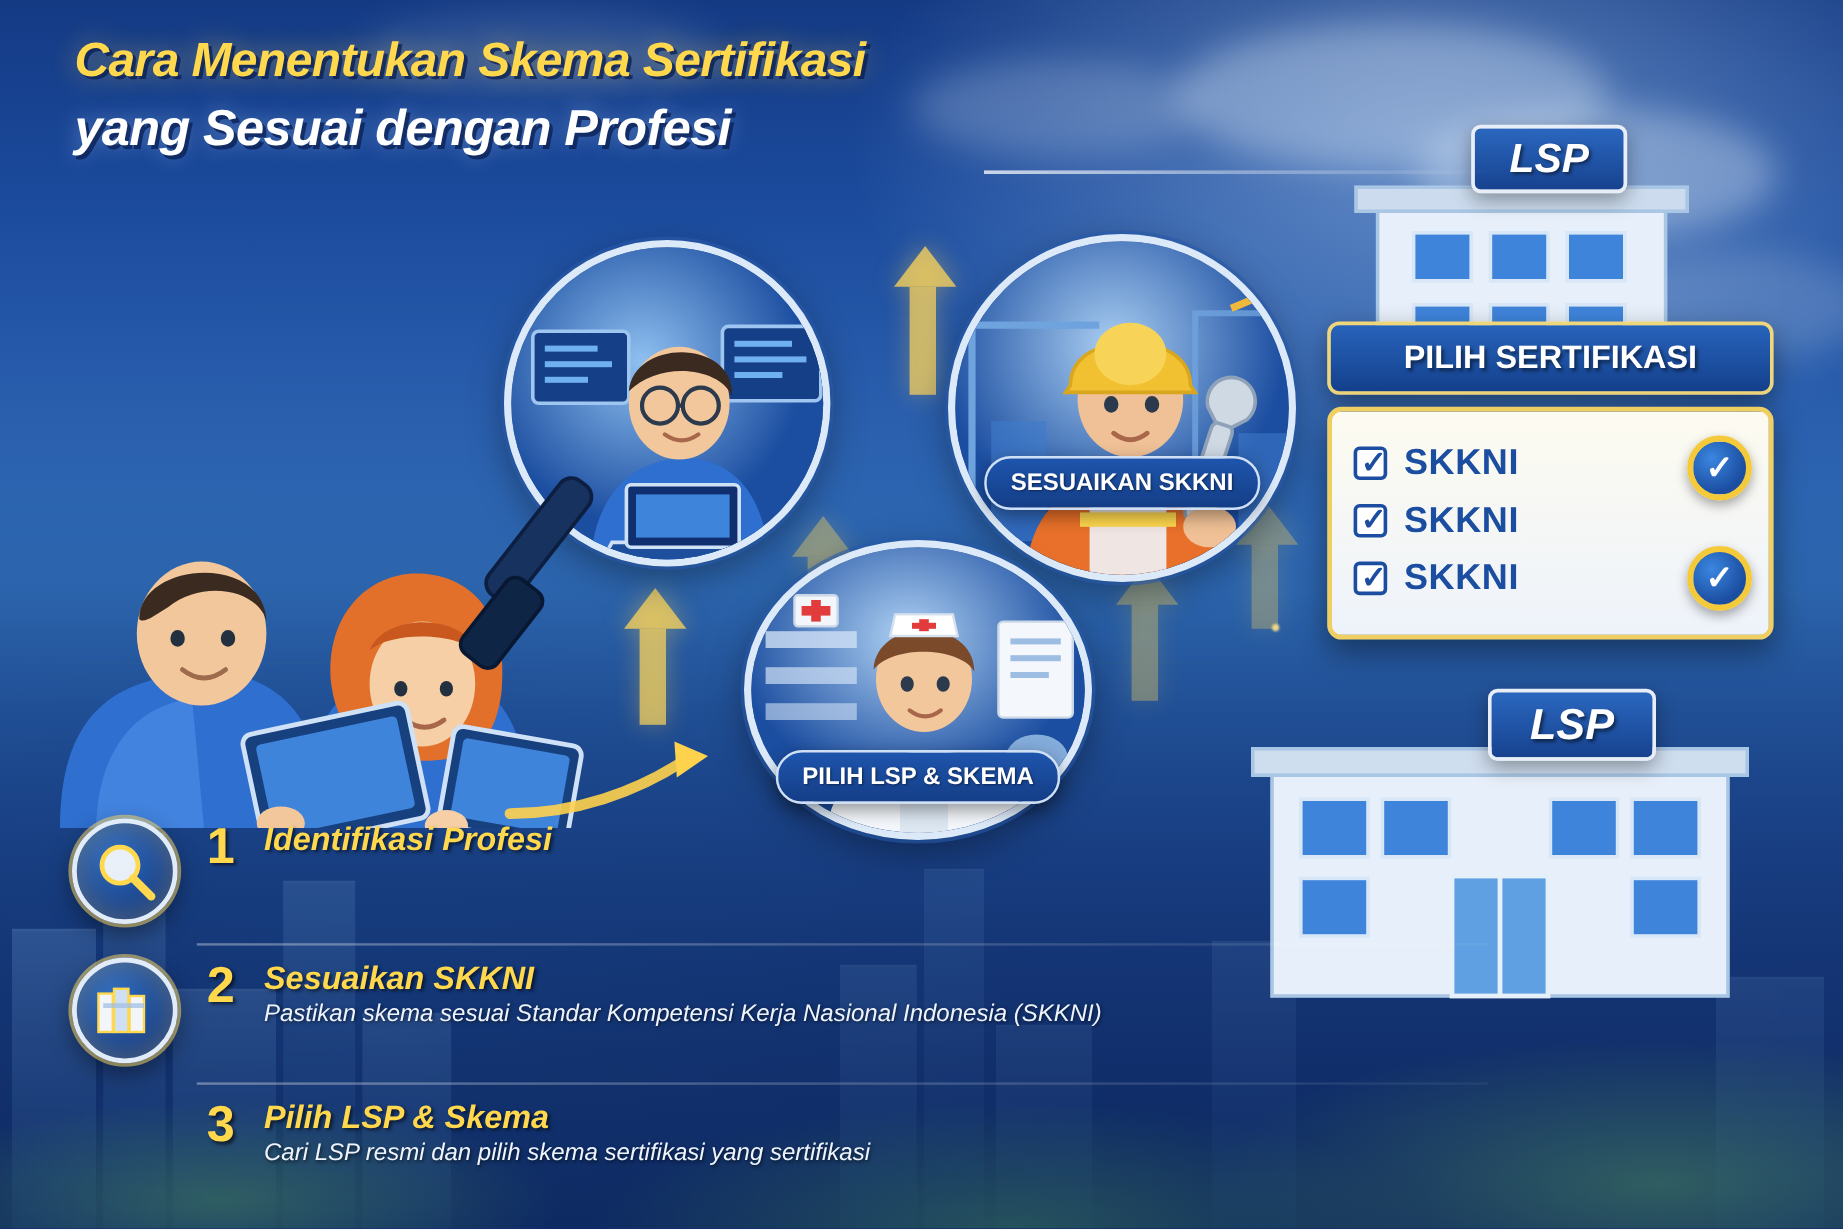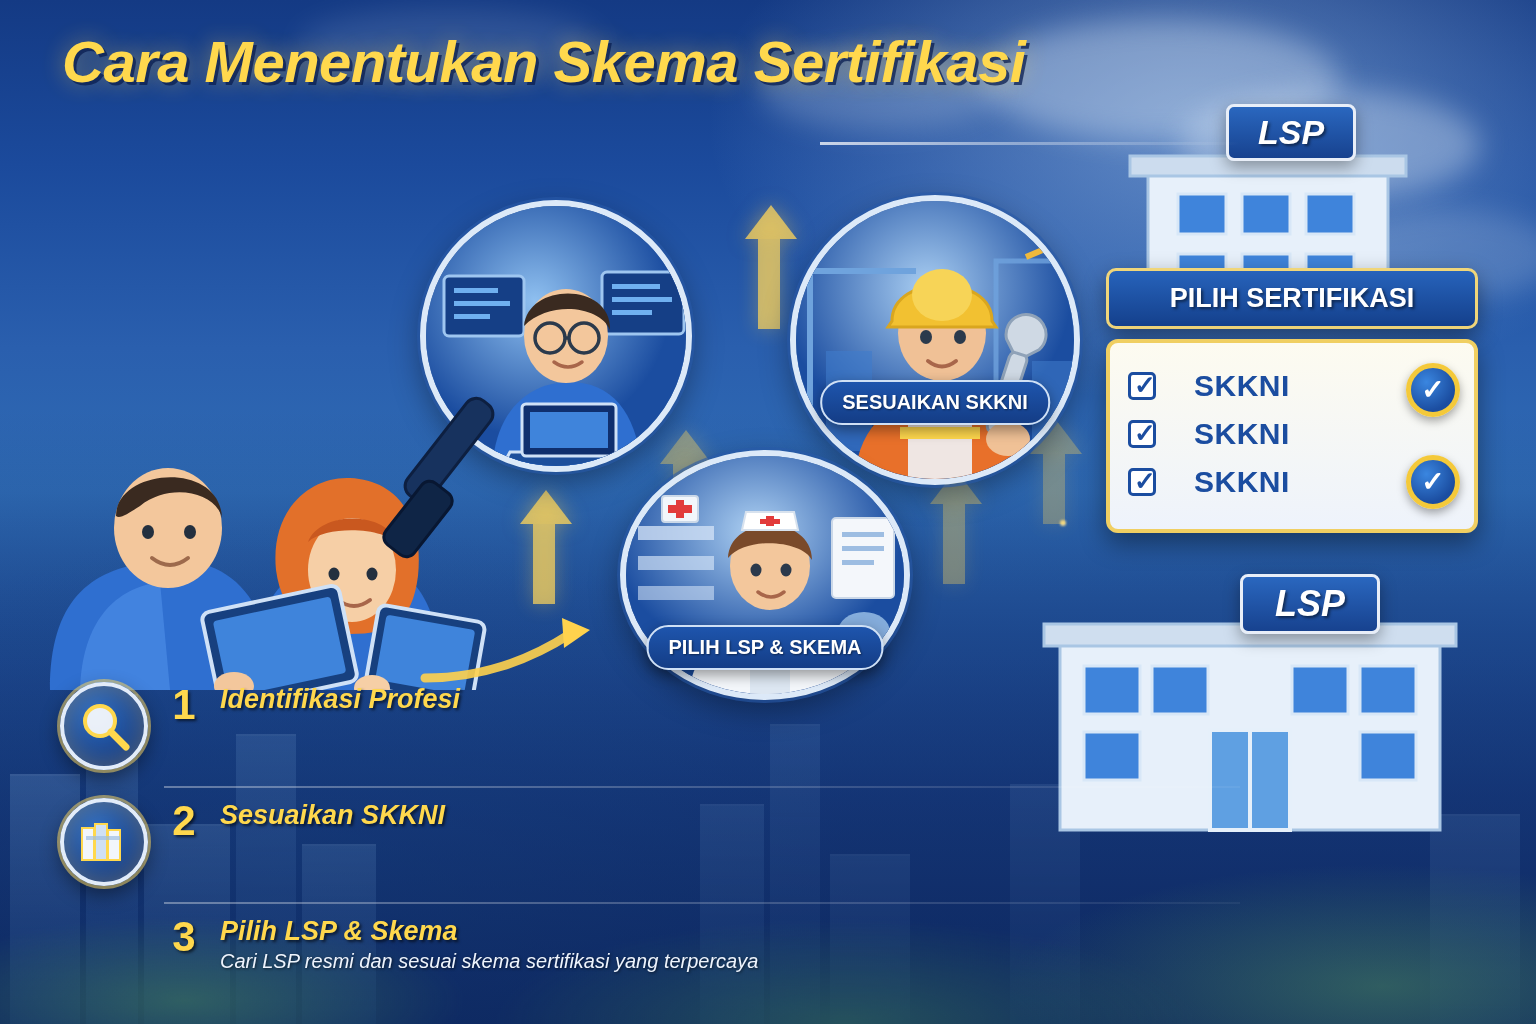--- a/index.html
+++ b/index.html
@@ -41,21 +41,21 @@
       radial-gradient(ellipse 400px 120px at 12% 95%, rgba(70,130,90,0.55), rgba(70,130,90,0) 70%),
       radial-gradient(ellipse 500px 150px at 55% 100%, rgba(60,120,85,0.5), rgba(60,120,85,0) 70%),
       radial-gradient(ellipse 520px 170px at 90% 92%, rgba(75,135,95,0.55), rgba(75,135,95,0) 72%);
   }
   
   .spark { position: absolute; background: rgba(255,230,150,0.9); border-radius: 50%; filter: blur(1px); }
 
   
   .title-wrap { position: absolute; left: 62px; top: 28px; z-index: 30; }
   .title-1 {
-    font-size: 58px; font-weight: bold; font-style: italic;
+    font-size: 40px; font-weight: bold; font-style: italic;
     color: #ffd84d; letter-spacing: -0.5px;
     text-shadow: 3px 3px 0 rgba(10,30,80,0.75), 0 0 22px rgba(255,210,80,0.45);
     white-space: nowrap;
   }
   .title-2 {
     margin-top: 10px;
     font-size: 42px; font-weight: bold; font-style: italic;
     color: #ffffff; letter-spacing: -0.5px;
     text-shadow: 3px 3px 0 rgba(10,30,80,0.75), 0 0 18px rgba(180,210,255,0.45);
     white-space: nowrap;
@@ -112,21 +112,21 @@
   }
   .ck-row { display: flex; align-items: center; gap: 14px; margin: 10px 0 14px 0; position: relative; }
   .ck-box {
     width: 28px; height: 28px; border: 3px solid #1b4da0; border-radius: 5px;
     background: #fff; position: relative; flex: none;
   }
   .ck-box::after {
     content: "✓"; position: absolute; left: 3px; top: -5px;
     font-size: 26px; font-weight: bold; color: #1b4da0;
   }
-  .ck-text { color: #1b4da0; font-weight: bold; font-size: 30px; letter-spacing: 0.5px; margin-left: 24px; }
+  .ck-text { color: #1b4da0; font-weight: bold; font-size: 30px; letter-spacing: 0.5px; }
   .medal {
     position: absolute; right: -4px; width: 54px; height: 54px; border-radius: 50%;
     background: radial-gradient(circle at 35% 32%, #3a86e0, #1b4da0 70%);
     border: 5px solid #f4c93a;
     box-shadow: 0 4px 10px rgba(0,0,0,0.35);
     display: flex; align-items: center; justify-content: center;
     color: #fff; font-size: 28px; font-weight: bold;
   }
   .medal span { line-height: 1; }
 
@@ -213,20 +213,21 @@
   <div class="spark" style="left:520px; top:300px; width:6px; height:6px;"></div>
   <div class="spark" style="left:640px; top:420px; width:5px; height:5px;"></div>
   <div class="spark" style="left:700px; top:560px; width:7px; height:7px;"></div>
   <div class="spark" style="left:880px; top:250px; width:5px; height:5px;"></div>
   <div class="spark" style="left:1060px; top:520px; width:6px; height:6px;"></div>
   <div class="spark" style="left:380px; top:640px; width:5px; height:5px;"></div>
   <div class="spark" style="left:1150px; top:320px; width:5px; height:5px;"></div>
 
   <div class="title-wrap">
     <div class="title-1">Cara Menentukan Skema Sertifikasi</div>
+    <div class="title-2">yang Sesuai dengan Profesi</div>
   </div>
   <div class="title-rule"></div>
 
   <div class="arrow-up" style="left:745px; top:205px;"></div>
   <div class="arrow-stem" style="left:758px; top:239px; height:90px;"></div>
   <div class="arrow-up" style="left:520px; top:490px;"></div>
   <div class="arrow-stem" style="left:533px; top:524px; height:80px;"></div>
   <div class="arrow-up" style="left:660px; top:430px; opacity:.55;"></div>
   <div class="arrow-stem" style="left:673px; top:464px; height:70px; opacity:.55;"></div>
   <div class="arrow-up" style="left:930px; top:470px; opacity:.5;"></div>
@@ -467,29 +468,30 @@
         <svg width="56" height="56" viewBox="0 0 56 56">
           <rect x="6" y="14" width="12" height="32" fill="#f2f6fb" stroke="#ffd84d" stroke-width="2"></rect>
           <rect x="19" y="10" width="12" height="36" fill="#cfe0f5" stroke="#ffd84d" stroke-width="2"></rect>
           <rect x="32" y="16" width="12" height="30" fill="#f2f6fb" stroke="#ffd84d" stroke-width="2"></rect>
           <rect x="10" y="22" width="34" height="4" fill="#9dbde2" opacity=".7"></rect>
         </svg>
       </div>
       <div class="step-num">2</div>
       <div class="step-text">
         <div class="step-title">Sesuaikan SKKNI</div>
+        <div class="step-desc">Pastikan skema sesuai Standar Kompetensi Kerja Nasional Indonesia (SKKNI)</div>
       </div>
     </div>
 
     <div class="steps-divider"></div>
 
     <div class="step" style="margin-bottom:4px;">
       <div class="step-icon" style="opacity:0;"></div>
       <div class="step-num">3</div>
       <div class="step-text">
         <div class="step-title">Pilih LSP &amp; Skema</div>
-        <div class="step-desc">Cari LSP resmi dan sesuai skema sertifikasi yang terpercaya</div>
+        <div class="step-desc">Cari LSP resmi dan pilih skema sertifikasi yang sertifikasi</div>
       </div>
     </div>
 
   </div>
 
 </div>
 
 </body></html>

